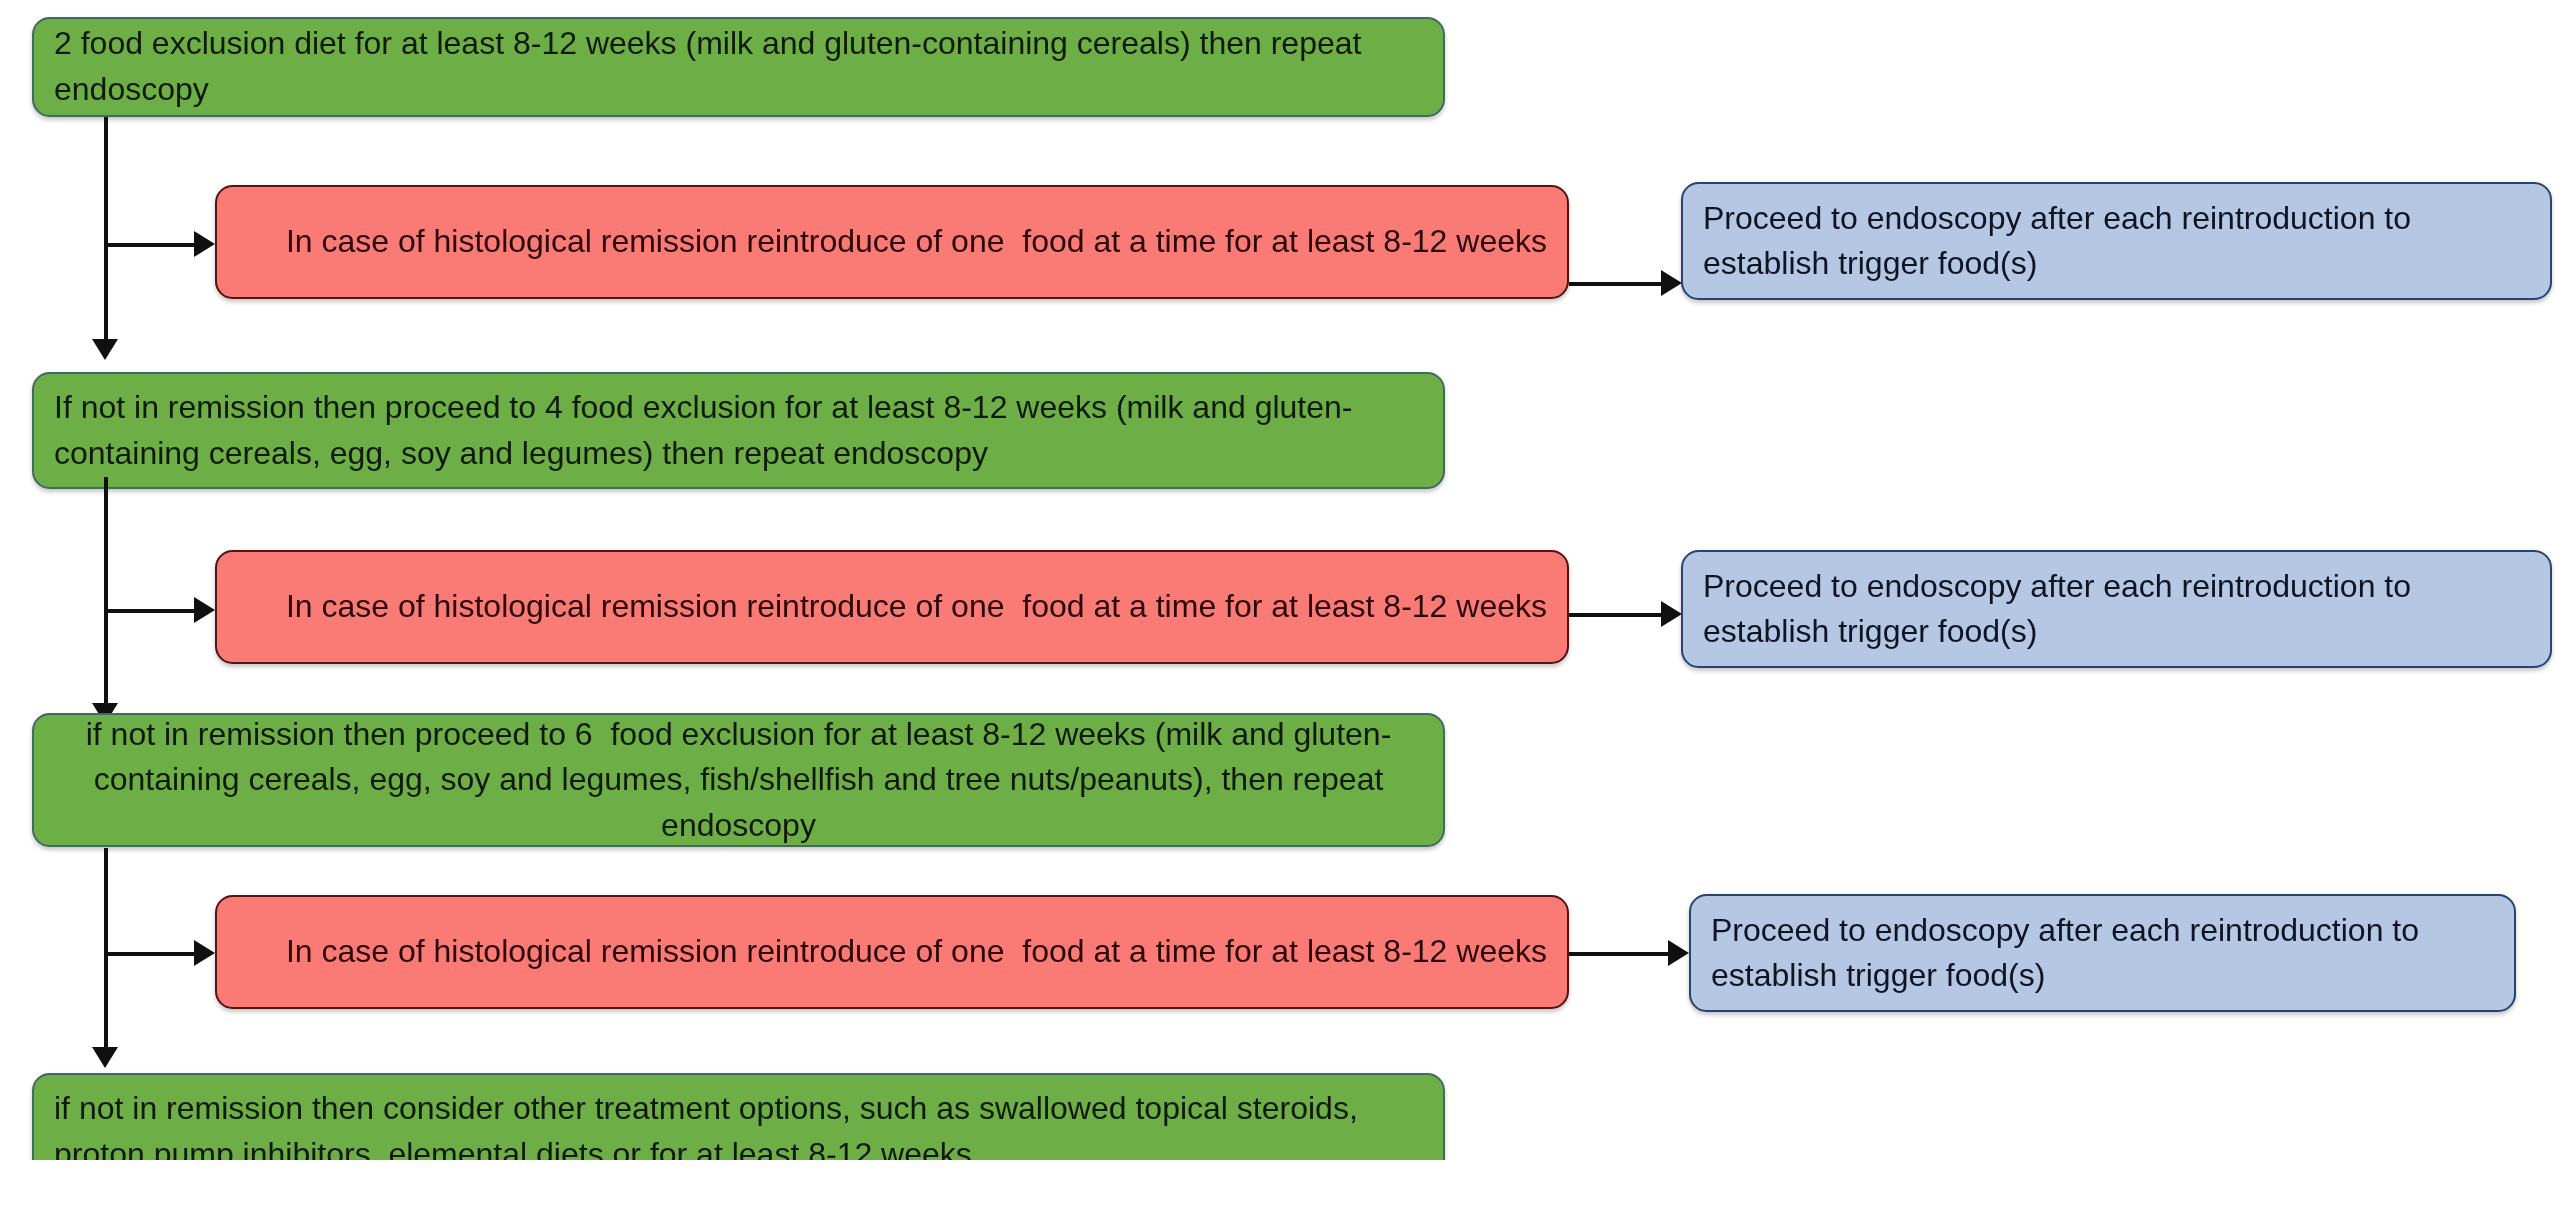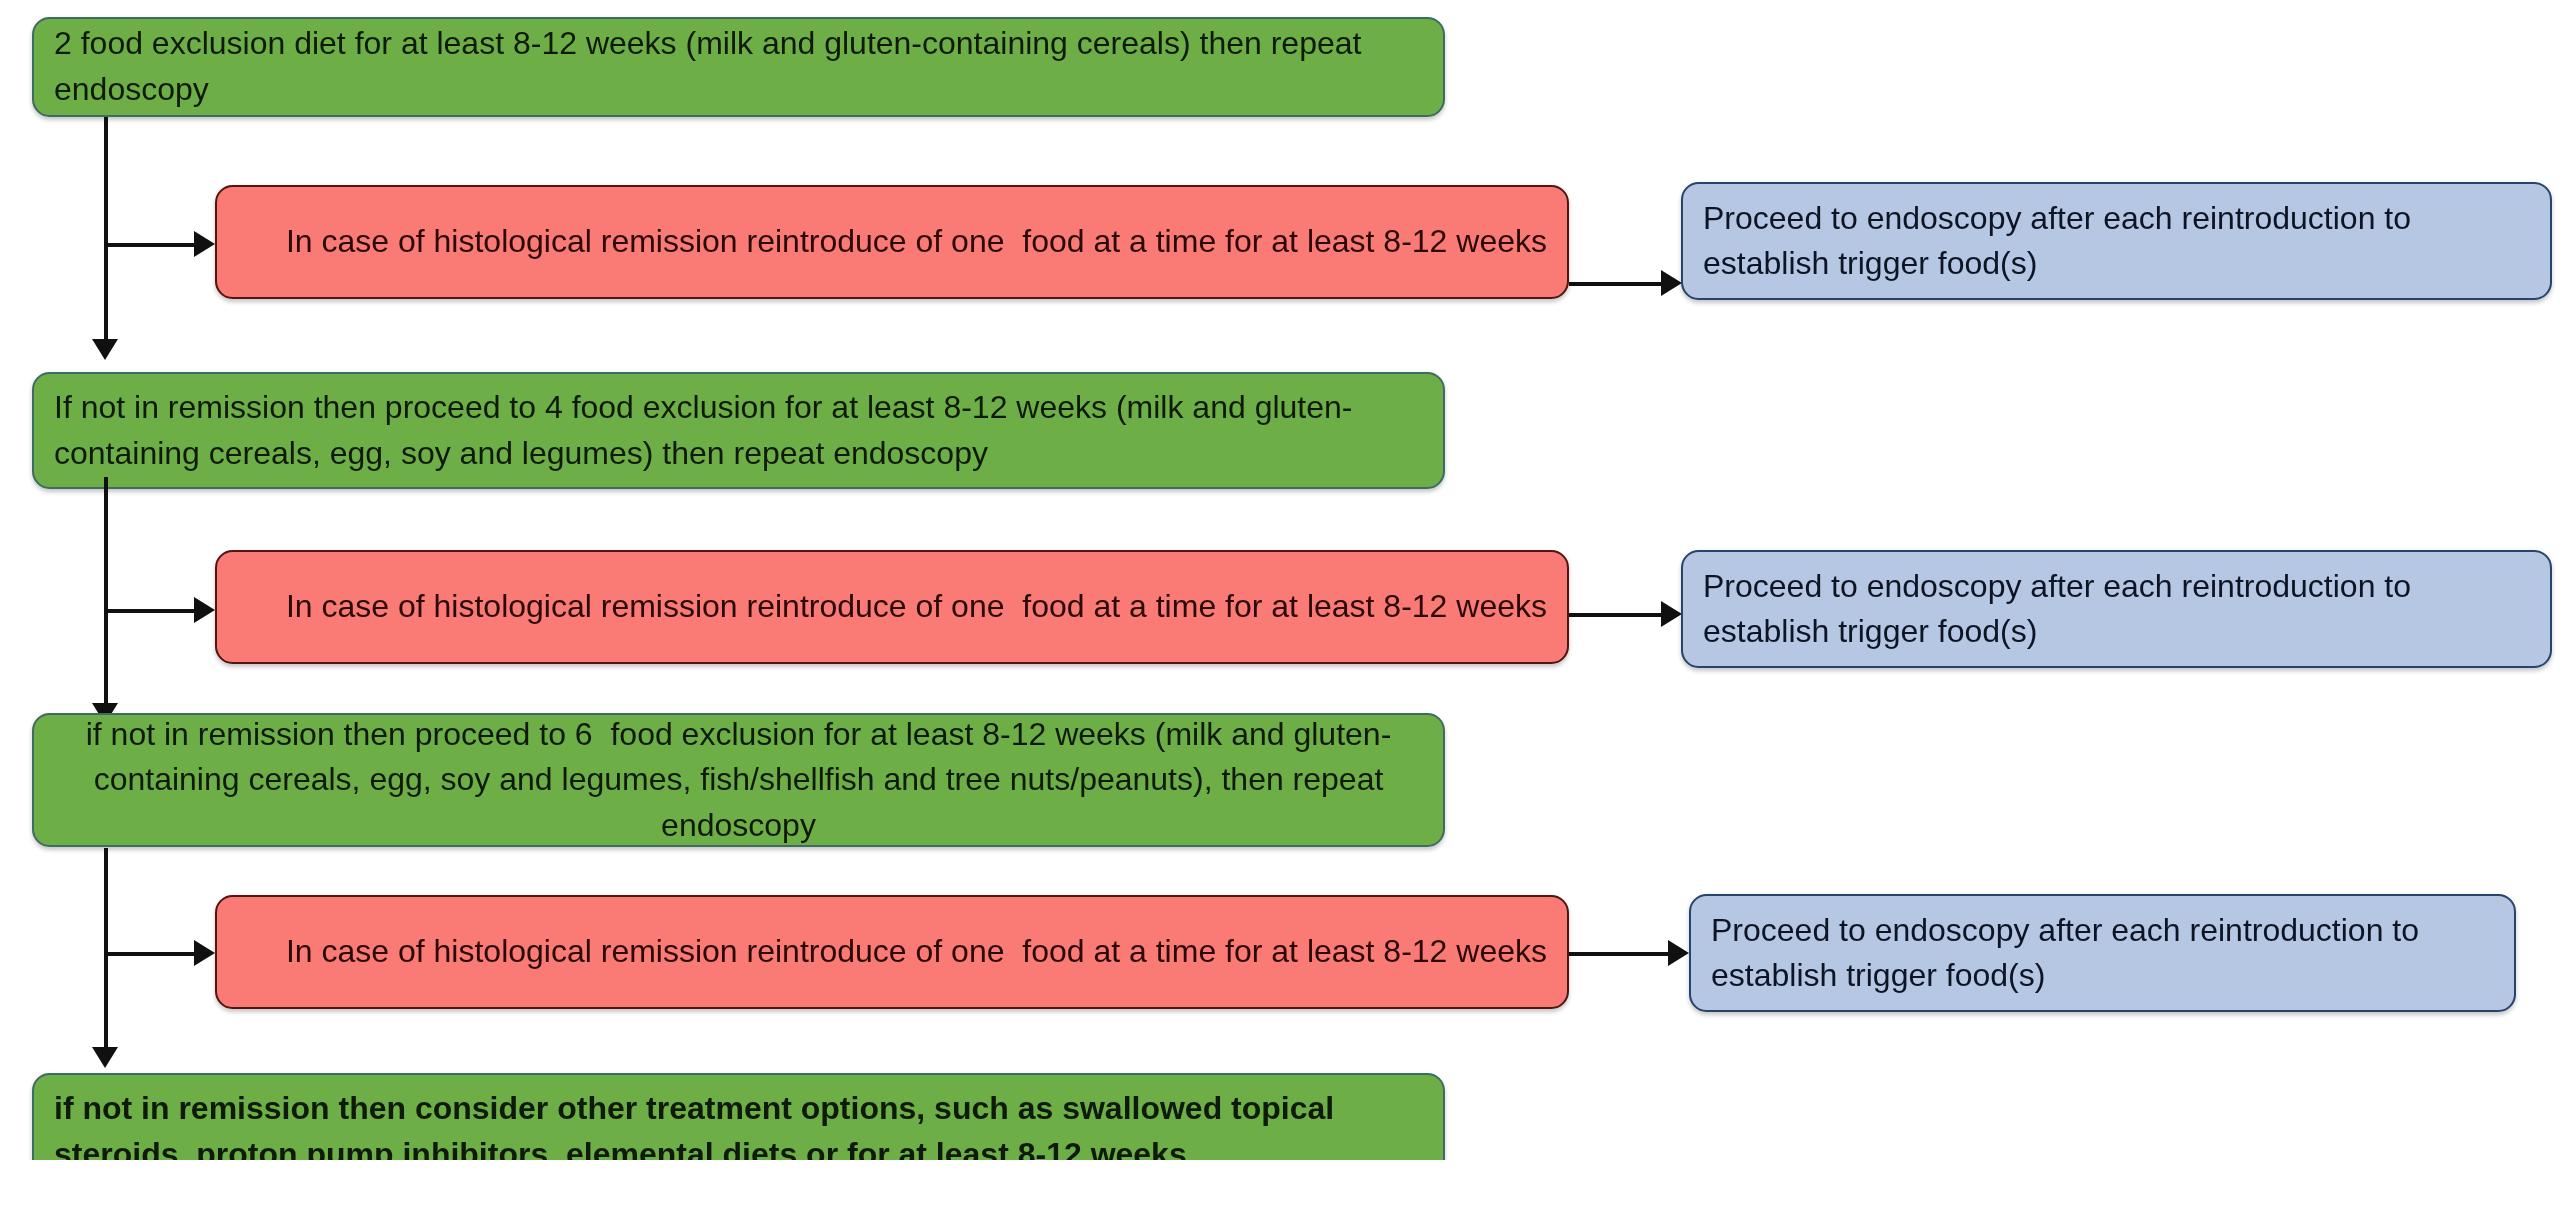--- a/index.html
+++ b/index.html
@@ -136,18 +136,18 @@
     <span class="txt">In case of histological remission reintroduce of one  food at a time for at least 8-12 weeks</span>
   </div>
 
   <div class="hline" style="left:1569px; top:952px; width:100px;"></div>
   <div class="arrow-right" style="left:1668px; top:940px;"></div>
 
   <div class="node blue" style="left:1689px; top:894px; width:827px; height:118px;">
     <span class="txt">Proceed to endoscopy after each reintroduction to establish trigger food(s)</span>
   </div>
 
-  <div class="node green" style="left:32px; top:1073px; width:1413px; height:117px;font-weight:bold;">
+  <div class="node green" style="left:32px; top:1073px; width:1413px; height:117px;">
     <span class="txt">if not in remission then consider other treatment options, such as swallowed topical steroids, proton pump inhibitors, elemental diets or for at least 8-12 weeks</span>
   </div>
 
 </div>
 
 
 </body></html>

